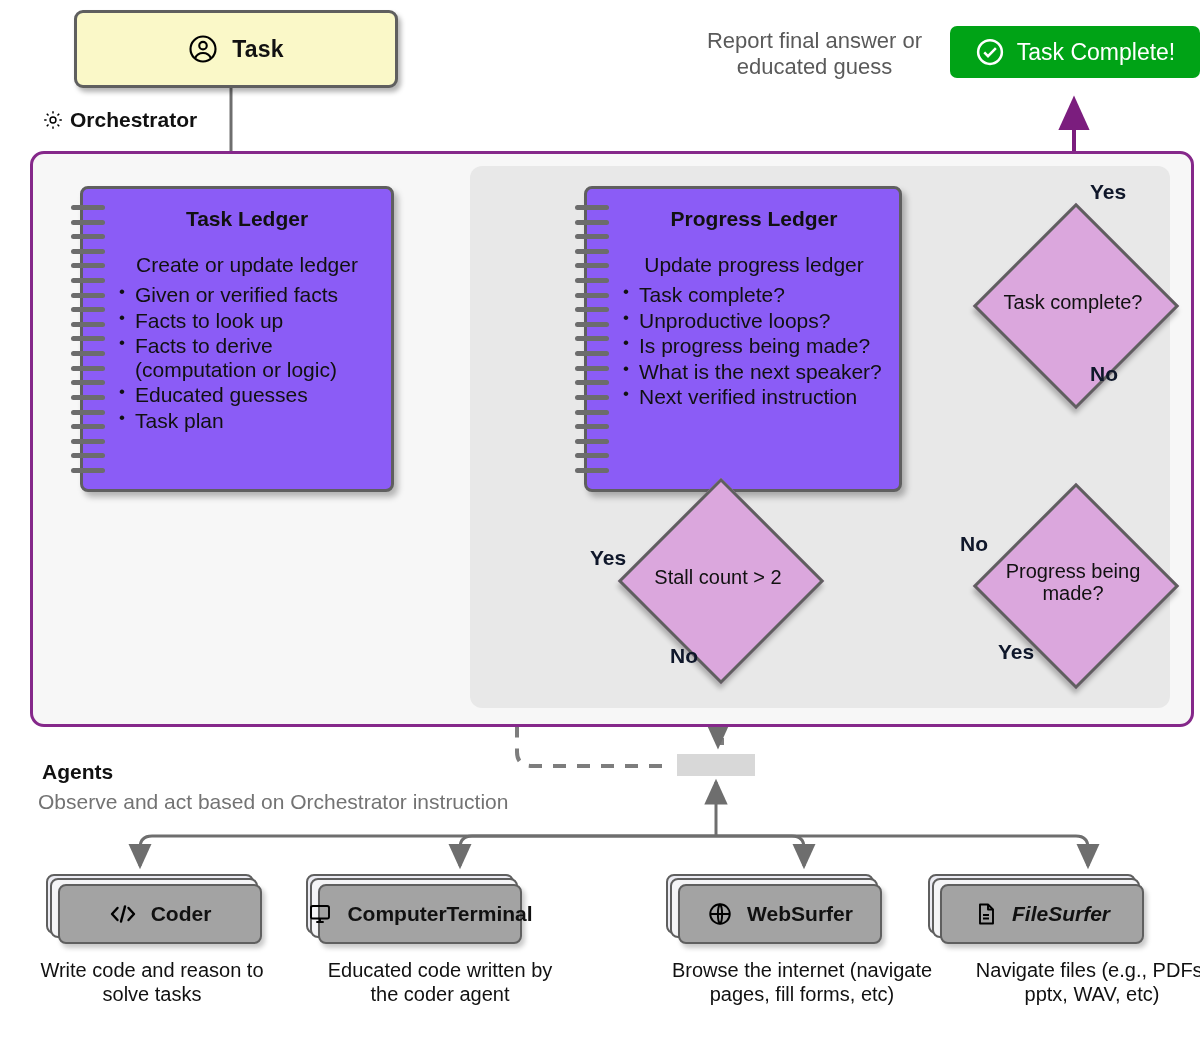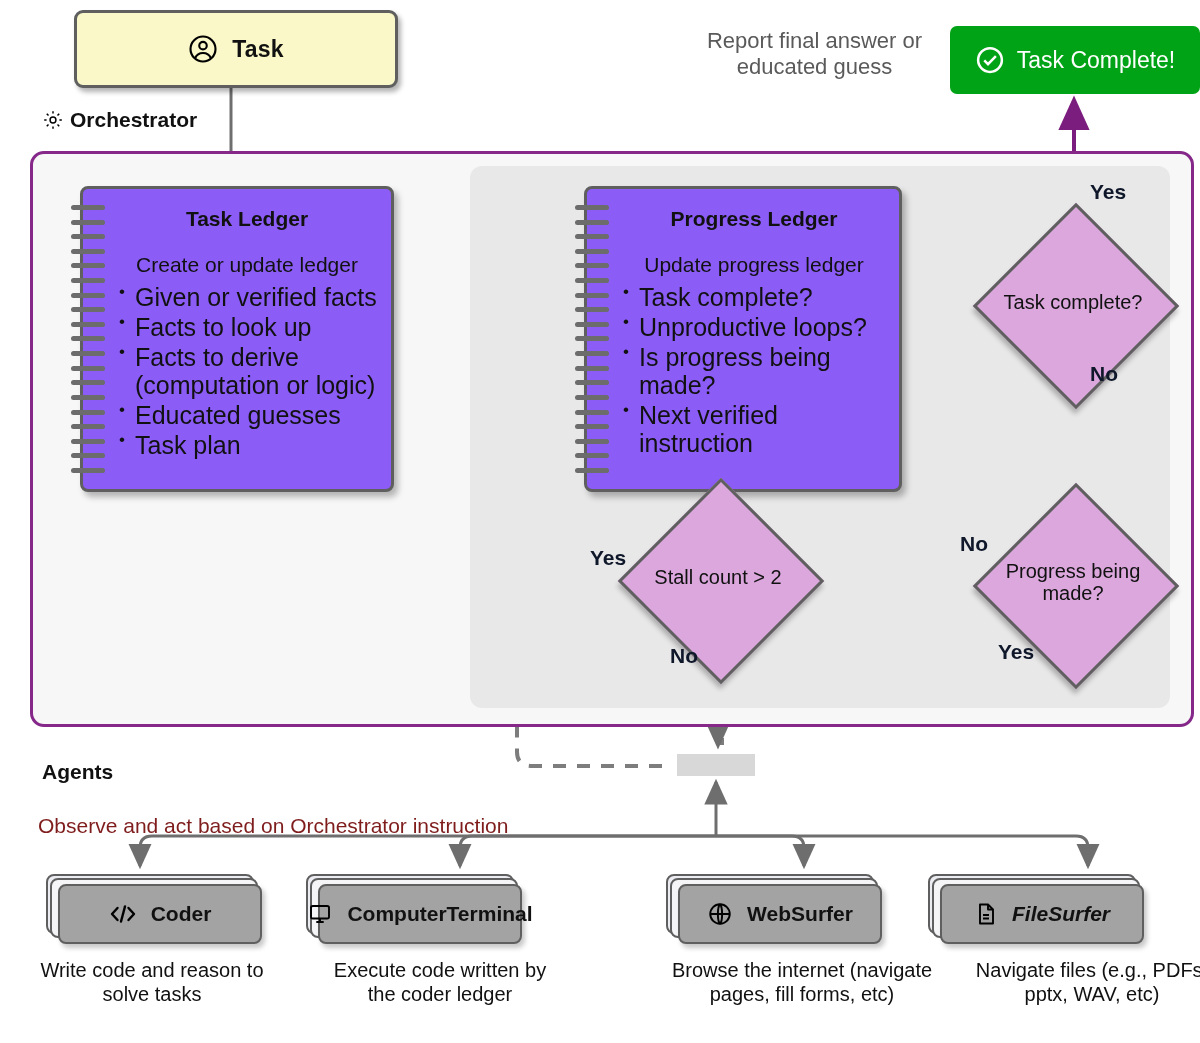--- a/index.html
+++ b/index.html
@@ -7,21 +7,21 @@
   #stage{position:absolute;left:0;top:0;width:1200px;height:1043px;margin-left:12px;}
   svg.layer{position:absolute;left:0;top:0;width:1200px;height:1043px;pointer-events:none;}
 
   
   .task-box{position:absolute;left:62px;top:10px;width:318px;height:72px;background:#faf8c8;
     border:3px solid #5f5f5f;border-radius:9px;box-shadow:3px 4px 5px rgba(0,0,0,.30);
     display:flex;align-items:center;justify-content:center;gap:14px;}
   .task-box .lbl{font-size:23px;font-weight:bold;letter-spacing:.2px;}
 
   
-  .task-complete{position:absolute;left:938px;top:26px;width:250px;height:68px;background:#00a316;
+  .task-complete{position:absolute;left:938px;top:26px;width:250px;height:52px;background:#00a316;
     border-radius:7px;display:flex;align-items:center;justify-content:center;gap:12px;color:#fff;}
   .task-complete .lbl{font-size:23px;font-weight:normal;white-space:nowrap;}
 
   
   .report-text{position:absolute;left:670px;top:28px;width:265px;text-align:center;
     font-size:22px;line-height:1.18;color:#5a5a5a;}
 
   
   .orch-title{position:absolute;left:30px;top:108px;display:flex;align-items:center;gap:6px;
     font-size:21px;font-weight:bold;}
@@ -32,21 +32,21 @@
 
   
   .ledger{position:absolute;background:#8b5cf6;border:3px solid #5f5f5f;border-radius:8px;
     box-shadow:4px 5px 6px rgba(0,0,0,.28);}
   .ledger .spiral{position:absolute;left:-12px;top:16px;bottom:16px;width:34px;
     display:flex;flex-direction:column;justify-content:space-between;}
   .ledger .spiral i{display:block;height:5px;background:#6c6c6c;border-radius:3px;width:34px;}
   .ledger .title{text-align:center;font-size:21px;font-weight:bold;margin-top:18px;}
   .ledger .sub{text-align:center;font-size:21px;margin-top:22px;}
   .ledger ul{margin:6px 0 0 0;padding:0;list-style:none;}
-  .ledger li{font-size:25px;line-height:1.12;padding-left:22px;position:relative;margin-top:2px;}
+  .ledger li{font-size:21px;line-height:1.12;padding-left:22px;position:relative;margin-top:2px;}
   .ledger li:before{content:"\2022";position:absolute;left:6px;top:-1px;font-size:17px;}
   #task-ledger{left:68px;top:186px;width:308px;height:300px;}
   #task-ledger .body{padding:0 10px 0 30px;}
   #progress-ledger{left:572px;top:186px;width:312px;height:300px;}
   #progress-ledger .body{padding:0 8px 0 30px;}
 
   
   .diamond{position:absolute;display:flex;align-items:center;justify-content:center;}
   .diamond .shape{position:absolute;left:0;top:0;width:100%;height:100%;
     background:#dba7dd;border:3px solid #5f5f5f;transform:rotate(45deg);
@@ -54,21 +54,21 @@
   .diamond .txt{position:relative;z-index:2;text-align:center;font-size:20px;line-height:1.08;}
   #d-task-complete{left:991px;top:233px;width:140px;height:140px;}
   #d-progress-made{left:991px;top:513px;width:140px;height:140px;}
   #d-stall{left:636px;top:508px;width:140px;height:140px;}
 
   
   .elabel{position:absolute;font-size:21px;font-weight:bold;color:#0f172a;white-space:nowrap;}
 
   
   .agents-title{position:absolute;left:30px;top:760px;font-size:21px;font-weight:bold;}
-  .agents-sub{position:absolute;left:26px;top:814px;font-size:21px;color:#7f1d1d;}
+  .agents-sub{position:absolute;left:26px;top:790px;font-size:21px;color:#737373;}
   .agent{position:absolute;width:212px;height:60px;}
   .agent .back2{position:absolute;left:0;top:-8px;width:204px;height:56px;background:#ececf3;
     border:2px solid #5f5f5f;border-radius:8px;}
   .agent .back1{position:absolute;left:4px;top:-4px;width:204px;height:56px;background:#f5f5f7;
     border:2px solid #5f5f5f;border-radius:8px;}
   .agent .front{position:absolute;left:12px;top:2px;width:200px;height:56px;background:#a3a3a3;
     border:2px solid #5f5f5f;border-radius:8px;box-shadow:3px 4px 5px rgba(0,0,0,.22);
     display:flex;align-items:center;justify-content:center;gap:14px;}
   .agent .nm{font-size:21px;font-weight:bold;white-space:nowrap;}
   .agent-desc{position:absolute;width:240px;text-align:center;font-size:20px;line-height:1.2;}
@@ -223,20 +223,21 @@
         <i></i>
         <i></i>
     </div>
     <div class="body">
       <div class="title">Progress Ledger</div>
       <div class="sub">Update progress ledger</div>
       <ul>
         <li>Task complete?</li>
         <li>Unproductive loops?</li>
         <li>Is progress being made?</li>
+        <li>What is the next speaker?</li>
         <li>Next verified instruction</li>
       </ul>
     </div>
   </div>
 
   <div class="diamond" id="d-task-complete">
     <div class="shape"></div>
     <div class="txt">Task complete?</div>
   </div>
 
@@ -284,21 +285,21 @@
     <div class="front">
       <span class="icn">
         <svg width="26" height="24" viewBox="0 0 24 24" fill="none" stroke="#000" stroke-width="1.9" stroke-linejoin="round">
           <rect x="3" y="4" width="18" height="12.5" rx="1.8"></rect>
             <path d="M12 16.5v3.2M8.3 20h7.4"></path>
         </svg>
       </span>
       <span class="nm">ComputerTerminal</span>
     </div>
   </div>
-  <div class="agent-desc" id="desc-terminal">Execute code written by the coder ledger</div>
+  <div class="agent-desc" id="desc-terminal">Educated code written by the coder agent</div>
 
   <div class="agent" id="agent-websurfer">
     <div class="back2"></div>
     <div class="back1"></div>
     <div class="front">
       <span class="icn">
         <svg width="26" height="26" viewBox="0 0 24 24" fill="none" stroke="#000" stroke-width="1.8">
           <circle cx="12" cy="12" r="9"></circle>
             <path d="M3 12h18M12 3c2.6 2.6 2.6 15.4 0 18M12 3c-2.6 2.6-2.6 15.4 0 18"></path>
         </svg>

